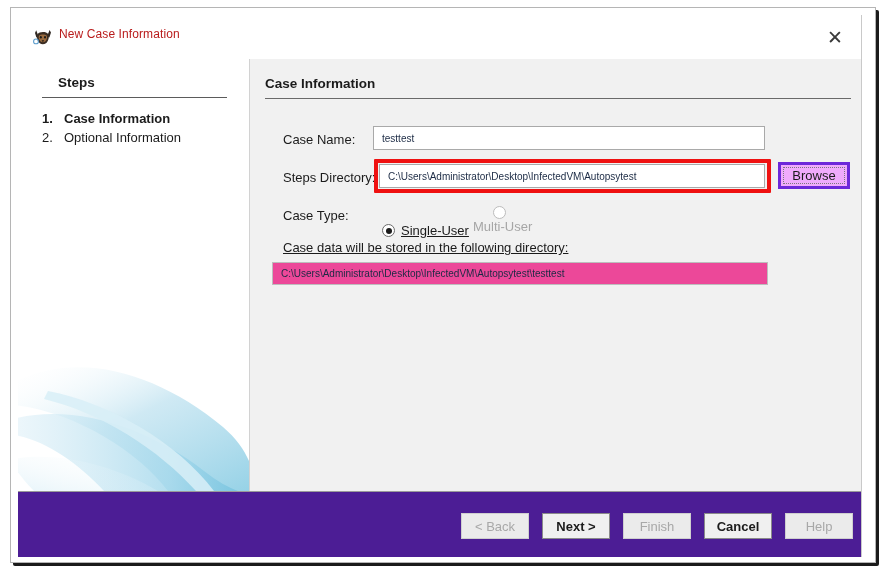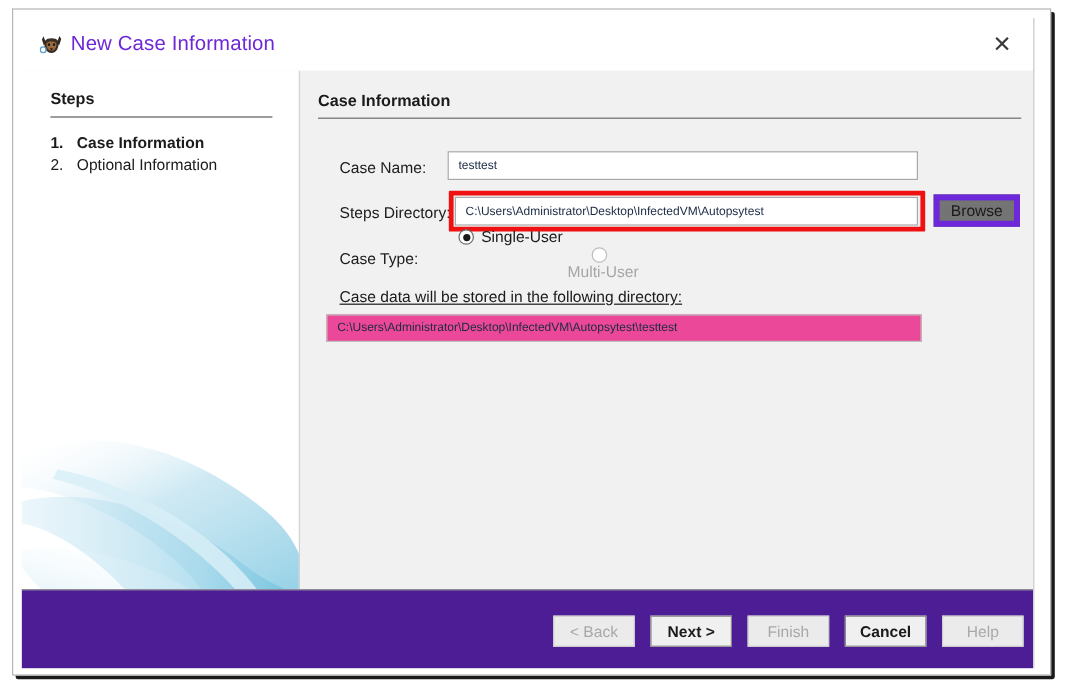--- a/index.html
+++ b/index.html
@@ -65,22 +65,22 @@
     position: absolute;
     left: 15px;
     top: 13px;
     width: 20px;
     height: 18px;
   }
   .title-text {
     position: absolute;
     left: 41px;
     top: 12px;
-    font-size: 17px;
-    color: #6d28d9;
+    font-size: 12px;
+    color: #b91c1c;
     letter-spacing: 0.1px;
     white-space: nowrap;
   }
   .close-btn {
     position: absolute;
     right: 22px;
     top: 11px;
     width: 22px;
     height: 22px;
     line-height: 22px;
@@ -119,21 +119,21 @@
     top: 0;
     width: 232px;
     height: 432px;
     background: #ffffff;
     border-right: 1px solid #d2d2d2;
     box-sizing: border-box;
     overflow: hidden;
   }
   .steps-title {
     position: absolute;
-    left: 24px;
+    left: 40px;
     top: 16px;
     font-size: 13.5px;
     font-weight: bold;
     color: #1b1b1b;
   }
   .steps-rule {
     position: absolute;
     left: 24px;
     top: 38px;
     width: 185px;
@@ -214,22 +214,22 @@
     position: absolute;
     border: 4px solid #ef1111;
     box-sizing: border-box;
     pointer-events: none;
     border-radius: 1px;
   }
 
   
   .browse-btn {
     position: absolute;
-    background: #737373;
-    border: 5px solid #6d28d9;
+    background: #f0abfc;
+    border: 3px solid #6d28d9;
     box-sizing: border-box;
     font-family: "Liberation Sans", sans-serif;
     font-size: 13px;
     color: #1b1b1b;
     cursor: pointer;
     padding: 0;
   }
   .browse-btn .focus-ring {
     position: absolute;
     left: 2px;
@@ -399,21 +399,21 @@
           <div class="field-label" style="left:32px; top:111px;">Steps Directory:</div>
           <input class="text-input" style="left: 128px; top: 105px; width: 386px; height: 24px;" type="text" value="C:\Users\Administrator\Desktop\InfectedVM\Autopsytest">
           <div class="red-highlight" style="left:123px; top:100px; width:397px; height:34px;"></div>
 
           <button class="browse-btn" style="left:527px; top:103px; width:72px; height:27px;">
             <span class="focus-ring"></span>
             <span class="lbl">Browse</span>
           </button>
 
           <div class="field-label" style="left:32px; top:149px;">Case Type:</div>
-          <div class="radio-wrap" style="left:131px; top:131px;">
+          <div class="radio-wrap" style="left:131px; top:164px;text-decoration:underline;">
             <span class="radio-dot checked"></span>
             <span>Single-User</span>
           </div>
           <div class="radio-wrap disabled" style="left:222px; top:147px;flex-direction:column;">
             <span class="radio-dot"></span>
             <span>Multi-User</span>
           </div>
 
           <div class="info-text" style="left:32px; top:181px;">Case data will be stored in the following directory:</div>
           <input class="text-input readonly" style="left: 21px; top: 203px; width: 496px; height: 23px;" type="text" readonly="" value="C:\Users\Administrator\Desktop\InfectedVM\Autopsytest\testtest">

